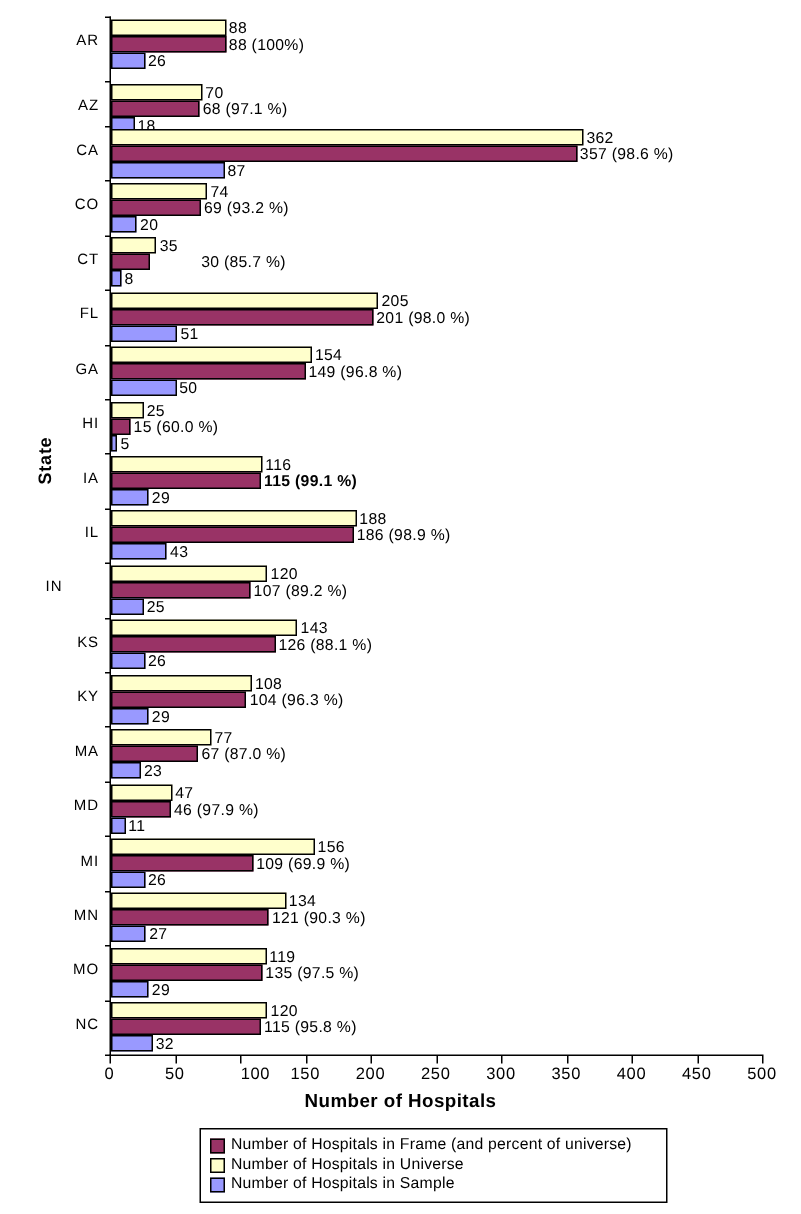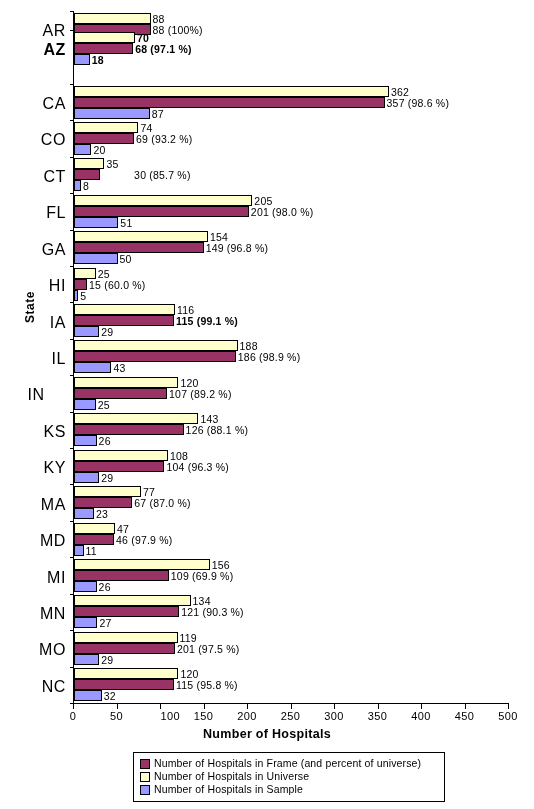--- a/index.html
+++ b/index.html
@@ -63,21 +63,21 @@
     width: 4px;
     height: 1px;
     background: #000;
   }
 
   .cat-label {
     position: absolute;
     right: 534px;
     width: 60px;
     text-align: right;
-    font-size: 16px;
+    font-size: 10px;
     white-space: nowrap;
     letter-spacing: 0.6px;
   }
 
   .bar {
     position: absolute;
     left: 0;
     border: 1px solid #000;
     box-sizing: border-box;
   }
@@ -162,21 +162,21 @@
       <div class="cat-group" style="top: 0px; height: 36.4211px;">
         <div class="tick-mark" style="top: 0px;"></div>
         <div class="cat-label" style="top: 11.2105px; right: auto; left: -68px;">AR</div>
         <div class="bar universe" style="top: 1.71053px; width: 76.56px; height: 11px;"></div>
         <div class="bar-label" style="left: 78.56px; top: 2.71053px;">88</div>
         <div class="bar frame" style="top: 12.7105px; width: 76.56px; height: 11px;"></div>
         <div class="bar-label" style="left: 78.56px; top: 13.7105px;">88 (100%)</div>
         <div class="bar sample" style="top: 23.7105px; width: 22.62px; height: 11px;"></div>
         <div class="bar-label" style="left: 24.62px; top: 24.7105px;">26</div>
       </div>
-      <div class="cat-group" style="top: 19px; height: 36.4211px; font-weight: bold;">
+      <div class="cat-group" style="top: 43px; height: 36.4211px;">
         <div class="tick-mark" style="top: 0px;"></div>
         <div class="cat-label" style="top: 11.2105px; right: auto; left: -68px;">AZ</div>
         <div class="bar universe" style="top: 1.71053px; width: 60.9px; height: 11px;"></div>
         <div class="bar-label" style="left: 62.9px; top: 2.71053px;">70</div>
         <div class="bar frame" style="top: 12.7105px; width: 59.16px; height: 11px;"></div>
         <div class="bar-label" style="left: 61.16px; top: 13.7105px;">68 (97.1 %)</div>
         <div class="bar sample" style="top: 23.7105px; width: 15.66px; height: 11px;"></div>
         <div class="bar-label" style="left: 17.66px; top: 24.7105px;">18</div>
       </div>
       <div class="cat-group" style="top: 72.8421px; height: 36.4211px;">
@@ -328,21 +328,21 @@
         <div class="bar-label" style="left: 107.27px; top: 13.7105px;">121 (90.3 %)</div>
         <div class="bar sample" style="top: 23.7105px; width: 23.49px; height: 11px;"></div>
         <div class="bar-label" style="left: 25.49px; top: 24.7105px;">27</div>
       </div>
       <div class="cat-group" style="top: 619.158px; height: 36.4211px;">
         <div class="tick-mark" style="top: 0px;"></div>
         <div class="cat-label" style="top: 11.2105px; right: auto; left: -68px;">MO</div>
         <div class="bar universe" style="top: 1.71053px; width: 103.53px; height: 11px;"></div>
         <div class="bar-label" style="left: 105.53px; top: 2.71053px;">119</div>
         <div class="bar frame" style="top: 12.7105px; width: 100.92px; height: 11px;"></div>
-        <div class="bar-label" style="left: 102.92px; top: 13.7105px;">201 (97.5 %)</div>
+        <div class="bar-label" style="left: 102.92px; top: 13.7105px;">135 (97.5 %)</div>
         <div class="bar sample" style="top: 23.7105px; width: 25.23px; height: 11px;"></div>
         <div class="bar-label" style="left: 27.23px; top: 24.7105px;">29</div>
       </div>
       <div class="cat-group" style="top: 655.579px; height: 36.4211px;">
         <div class="tick-mark" style="top: 0px;"></div>
         <div class="cat-label" style="top: 11.2105px; right: auto; left: -68px;">NC</div>
         <div class="bar universe" style="top: 1.71053px; width: 104.4px; height: 11px;"></div>
         <div class="bar-label" style="left: 106.4px; top: 2.71053px;">120</div>
         <div class="bar frame" style="top: 12.7105px; width: 100.05px; height: 11px;"></div>
         <div class="bar-label" style="left: 102.05px; top: 13.7105px;">115 (95.8 %)</div>

